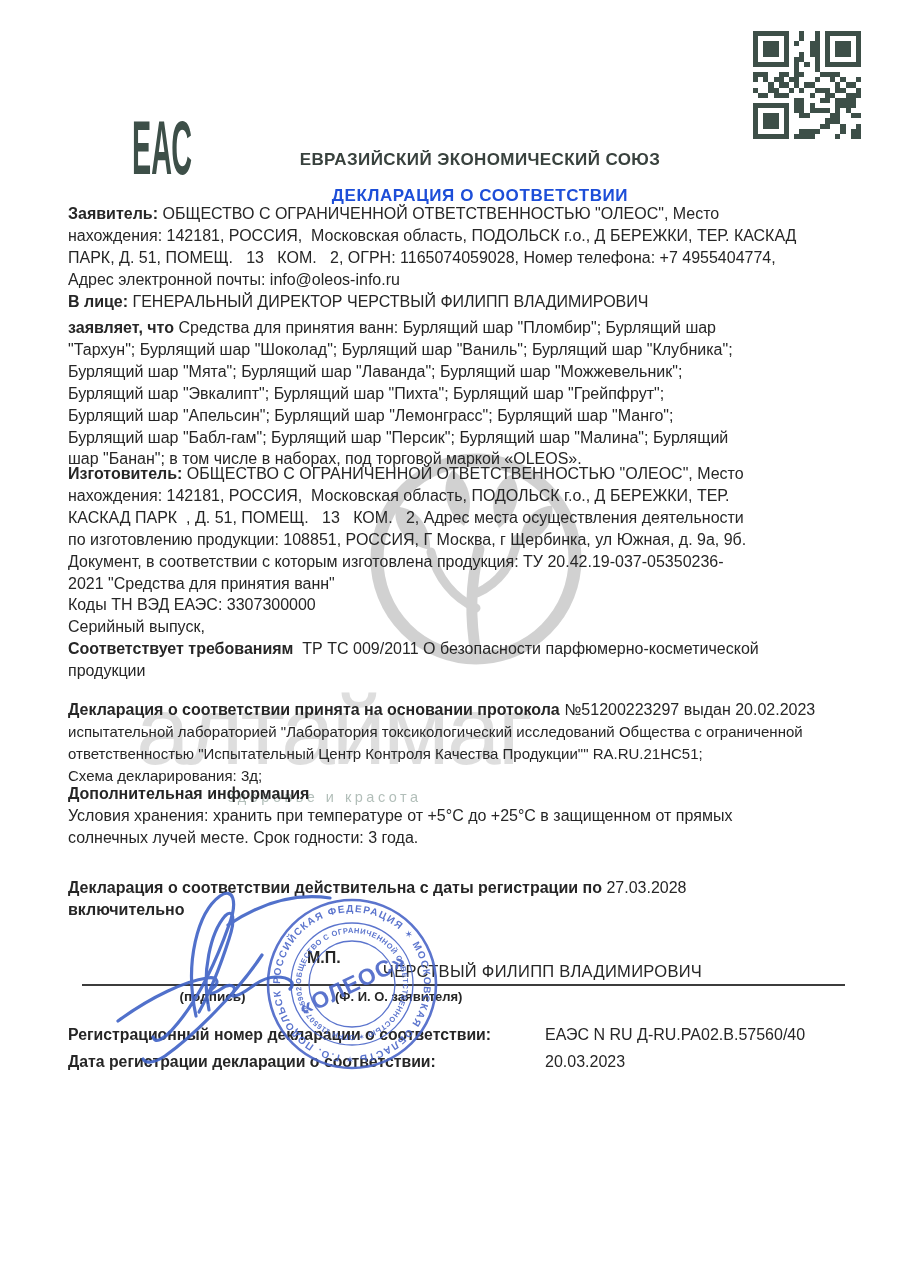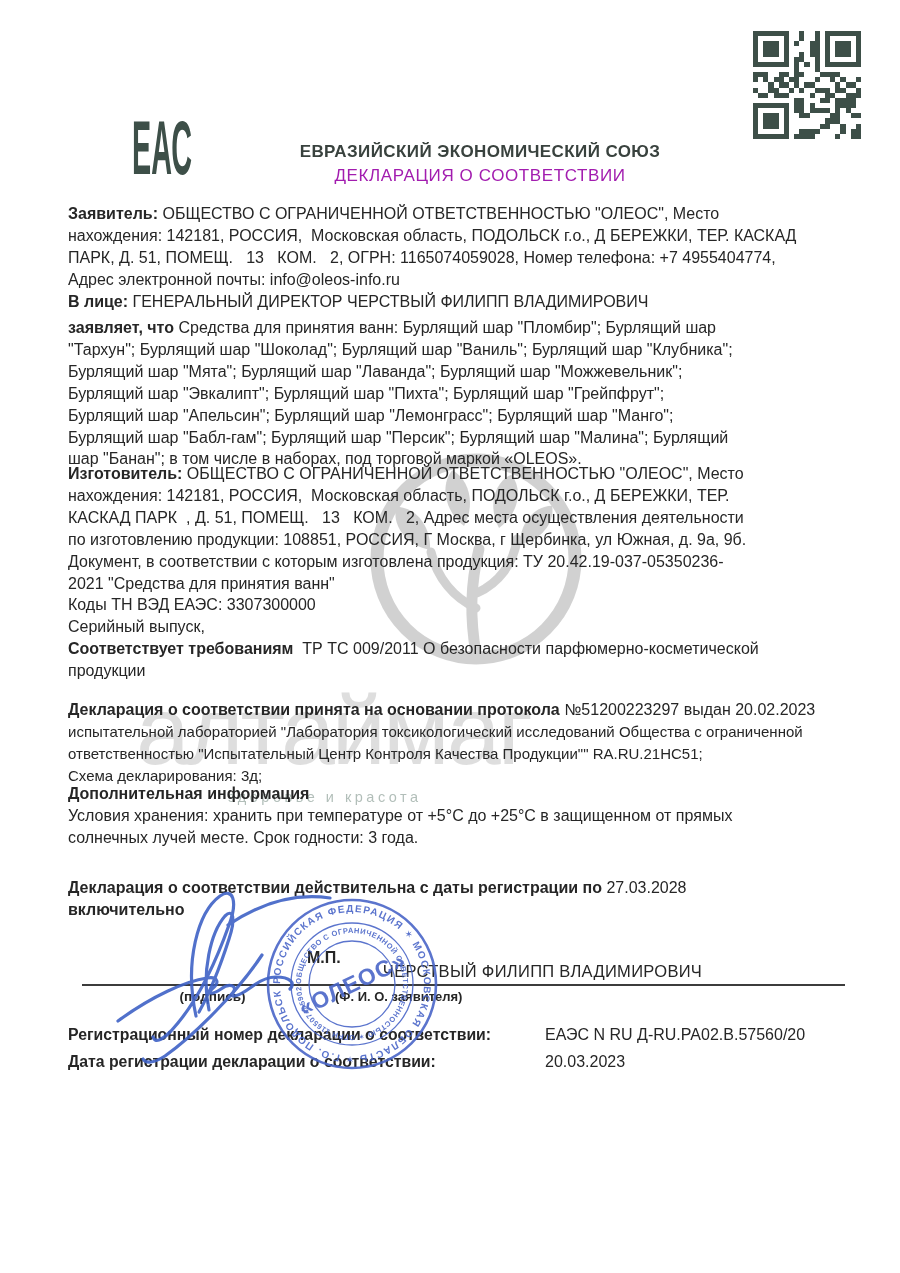--- a/index.html
+++ b/index.html
@@ -8,22 +8,22 @@
   
   .wm-word{position:absolute;left:136px;top:682px;font-size:97px;font-weight:normal;
            color:#c9c9c9;opacity:.6;letter-spacing:-3px;z-index:0;line-height:1;}
   .wm-tag{position:absolute;left:221px;top:789px;font-size:14.5px;letter-spacing:3.5px;
           color:#aab8b2;opacity:.9;z-index:0;margin-left:7px;}
   .wm-tree{position:absolute;left:358px;top:446px;z-index:0;opacity:.5;}
   
   .eac{position:absolute;left:131px;top:116px;z-index:2;}
   .qr{position:absolute;left:753px;top:31px;z-index:2;}
   .titles{position:absolute;left:130px;right:70px;top:142px;text-align:center;z-index:2;}
-  .title1{font-size:17px;font-weight:bold;color:#39423e;letter-spacing:.4px;}
-  .title2{font-size:17px;font-weight:normal;color:#a21caf;letter-spacing:.6px;margin-top:4px;}
+  .title1{font-size:17px;font-weight:bold;color:#39423e;letter-spacing:.4px;margin-top:8px;}
+  .title2{font-size:17px;font-weight:bold;color:#1d4ed8;letter-spacing:.6px;margin-top:16px;}
   
   .blk{position:absolute;left:68px;width:800px;z-index:2;}
   .ln{white-space:pre;font-size:16px;line-height:21.9px;}
   .ln b{font-weight:bold;margin-top:40px;}
   .small .ln{font-size:15px;}
   .small .ln:first-child{font-size:16px;}
   
   .sigline{position:absolute;left:82px;top:984px;width:763px;height:2px;background:#3c3c3c;z-index:2;}
   .lbl-sign{position:absolute;left:150px;top:989px;width:125px;text-align:center;
             font-size:13.5px;font-weight:600;z-index:2;}
@@ -280,17 +280,17 @@
     <g fill="none" stroke="#3f62c6" stroke-width="3.2" stroke-linecap="round" opacity=".9">
       <path d="M196,1016 C184,962 198,912 220,896 C233,887 238,901 229,925 C217,959 197,1003 171,1031 C161,1041 155,1043 153,1037"></path>
       <path d="M209,1010 C201,972 211,932 225,916 C233,908 236,918 229,939 C220,967 209,994 199,1012"></path>
       <path d="M118,1021 C152,996 186,981 207,978 C218,976 220,983 212,989 C206,994 212,995 221,989 C229,983 238,985 233,993 C229,999 239,996 250,988 C259,981 268,977 276,977 C290,977 296,983 290,989"></path>
       <path d="M262,955 C238,991 196,1034 165,1056 C154,1063 146,1064 143,1059"></path>
       <path d="M228,925 C262,902 296,893 330,898"></path>
     </g>
   </svg>
 
   <div class="reg-label" style="top:1026px">Регистрационный номер декларации о соответствии:</div>
-  <div class="reg-value" style="top:1026px">ЕАЭС N RU Д-RU.РА02.В.57560/20</div>
+  <div class="reg-value" style="top:1026px">ЕАЭС N RU Д-RU.РА02.В.57560/40</div>
   <div class="reg-label" style="top:1053px">Дата регистрации декларации о соответствии:</div>
   <div class="reg-value" style="top:1053px">20.03.2023</div>
 
 </div>
 
 </body></html>

